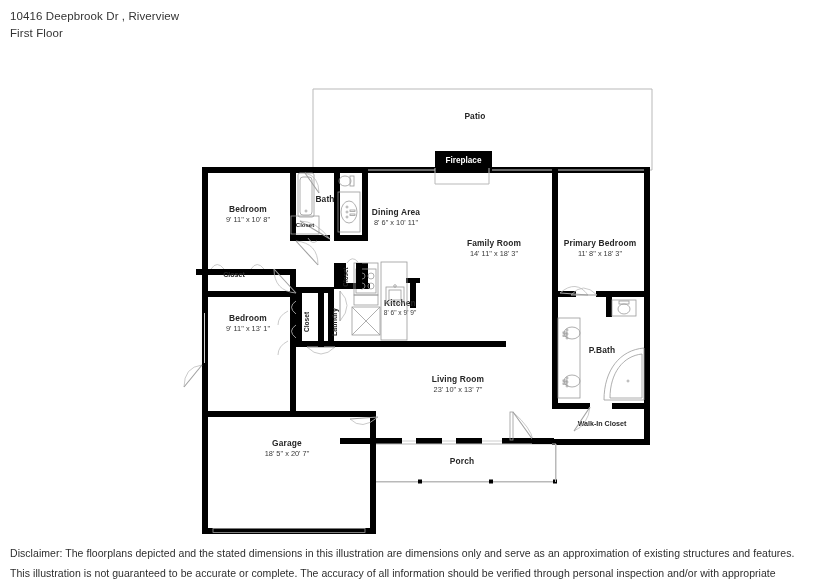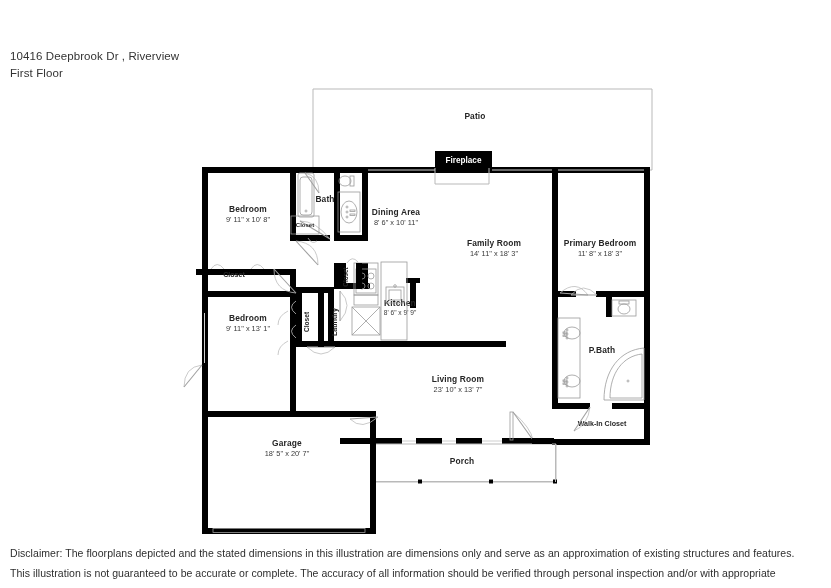--- a/index.html
+++ b/index.html
@@ -13,21 +13,20 @@
     position: relative;
     font-family: "Liberation Sans", sans-serif;
     color: #2b2b2b;
     overflow: hidden;
   }
   #header {
     position: absolute;
     left: 10px;
     top: 8px;
     line-height: 17px;
-    margin-top: 40px;
   }
   #header .addr {
     font-size: 11.5px;
     color: #333333;
     letter-spacing: .1px;
   }
   #header .floor {
     font-size: 11.5px;
     color: #333333;
     letter-spacing: .1px;

